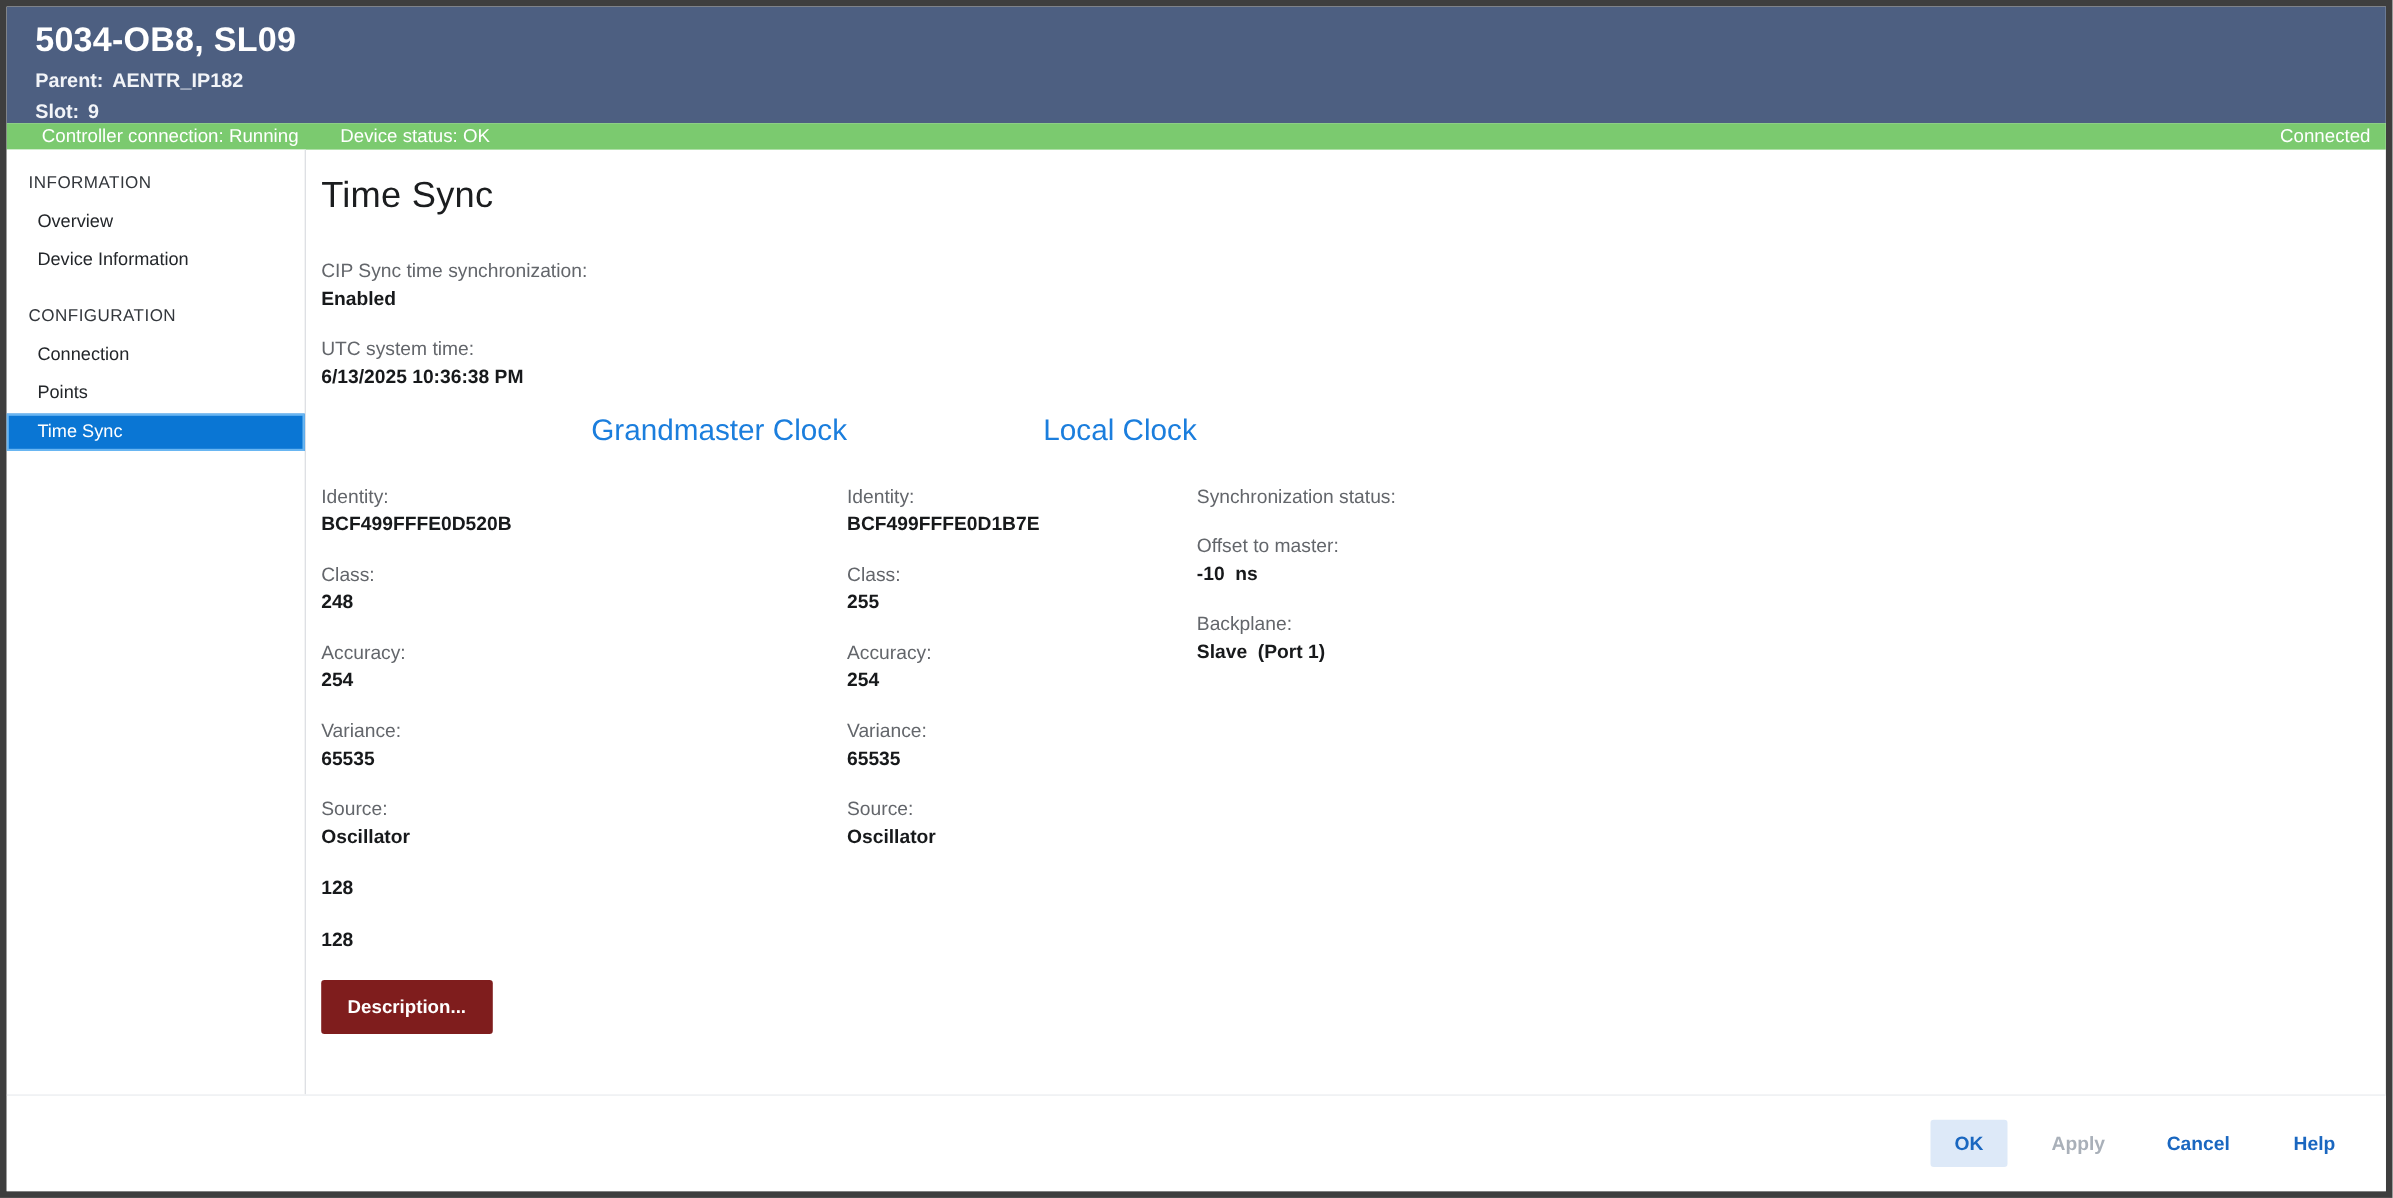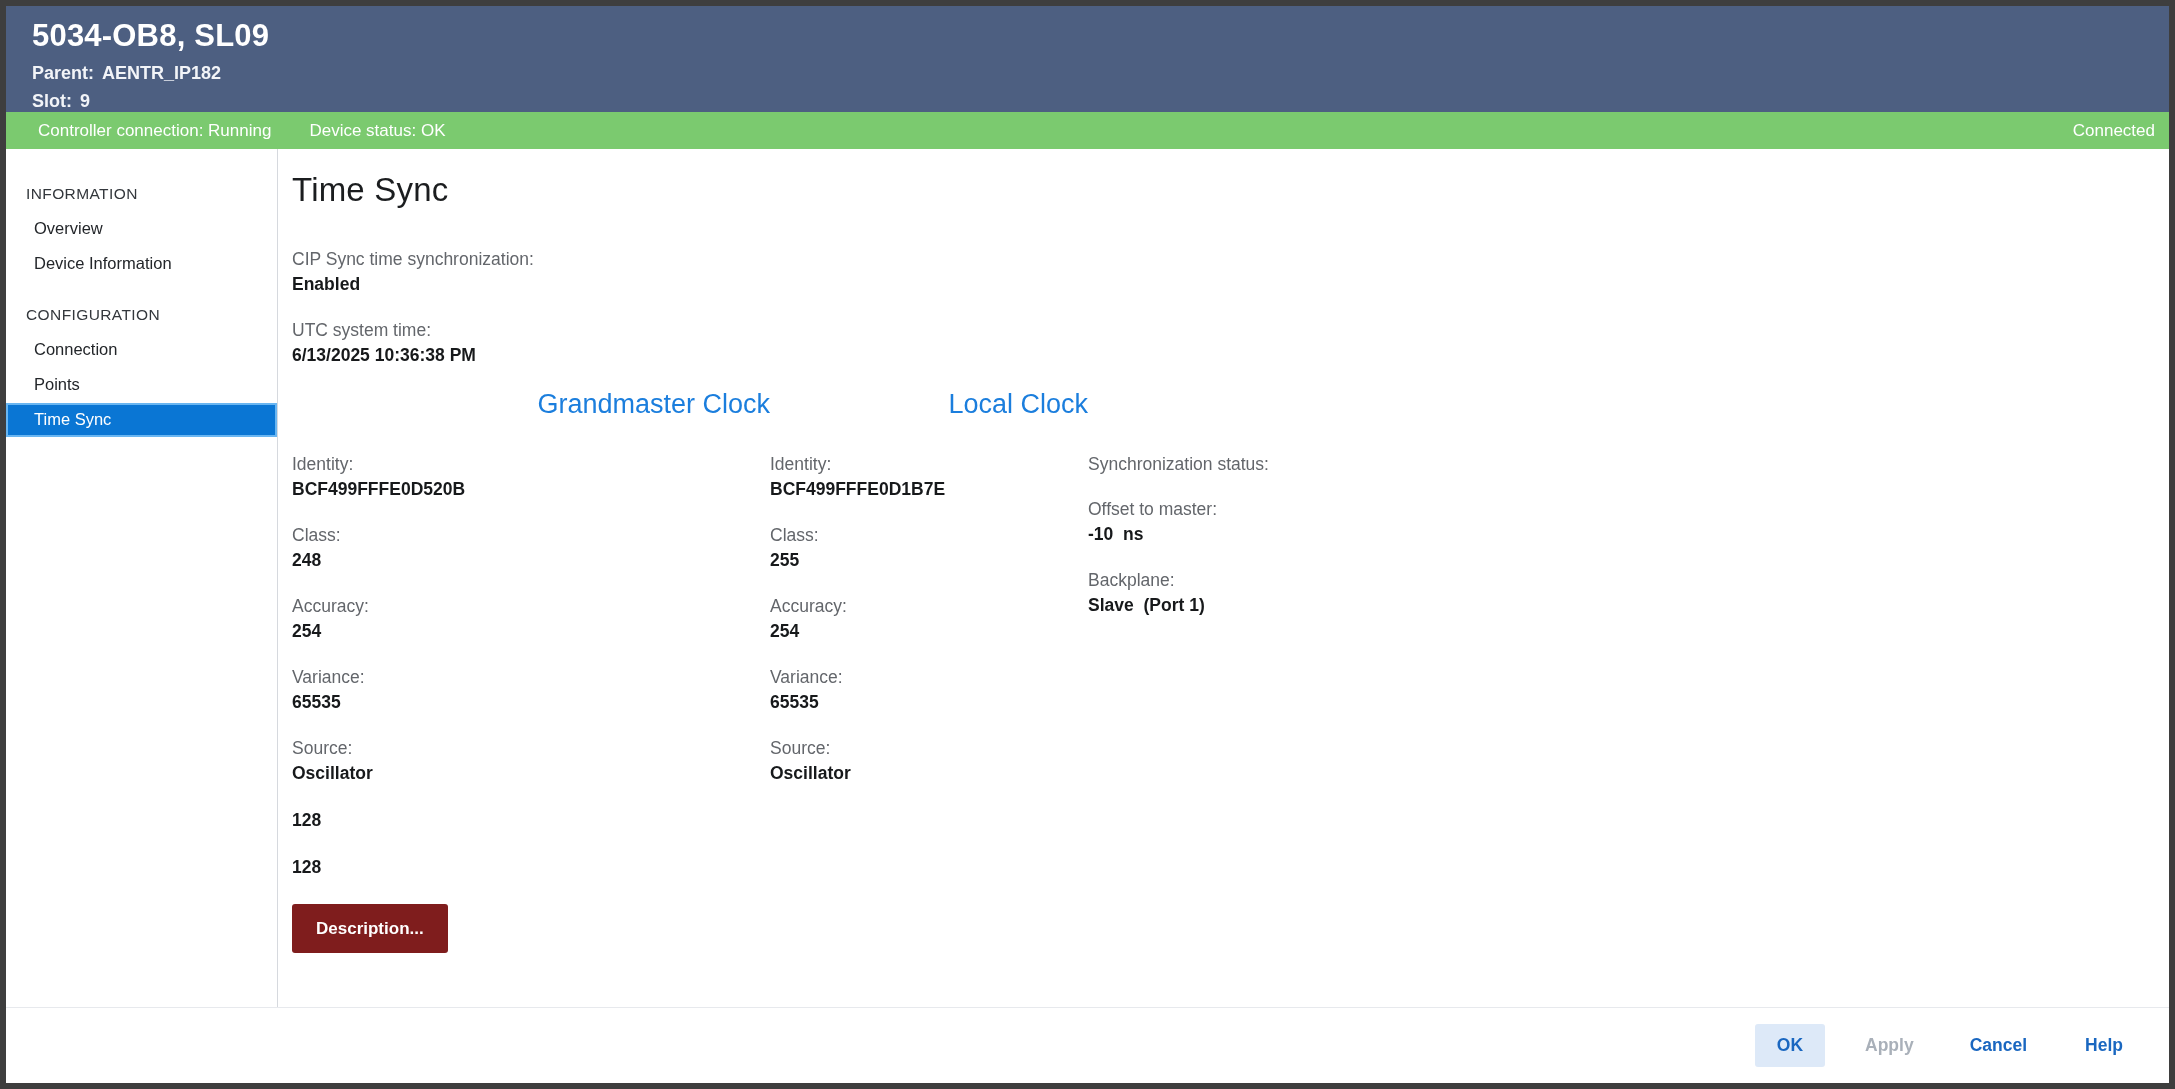--- a/index.html
+++ b/index.html
@@ -22,37 +22,37 @@
     color: #ffffff;
     flex: 0 0 auto;
   }
   .header .title { font-size: 31px; font-weight: 700; letter-spacing: 0.2px; margin-bottom: 9px; }
   .header .subline { font-size: 18px; font-weight: 700; color: #f2f4f8; margin-bottom: 7px; }
   .header .subline .sub-label { margin-right: 8px; }
 
   
   .statusbar {
     background: #7bca6f;
-    height: 37px;
+    height: 24px;
     color: #ffffff;
     font-size: 17px;
     display: flex; align-items: center;
     padding: 0 14px 0 32px;
     flex: 0 0 auto;
   }
   .statusbar .left-group { display: flex; gap: 38px; }
   .statusbar .spacer { flex: 1; }
 
   
   .body-row { flex: 1 1 auto; display: flex; min-height: 0; }
 
   .sidebar {
     width: 272px; flex: 0 0 auto;
     border-right: 1px solid #d6d9de;
-    padding-top: 28px;
+    padding-top: 14px;
     background: #ffffff;
   }
   .side-section-header {
     font-size: 15.5px; color: #33373c; letter-spacing: 0.4px;
     padding: 8px 8px 9px 20px;
   }
   .side-section + .side-section { margin-top: 17px; }
   .side-item {
     font-size: 16.5px; color: #23262a;
     padding: 7px 8px 8px 28px;
@@ -99,21 +99,21 @@
     font-family: "Liberation Sans", sans-serif;
     font-size: 17px; font-weight: 700;
     border: none; border-radius: 3px;
     padding: 0 24px; height: 49px; min-width: 146px;
     cursor: pointer;
   }
 
   
   .footer {
     flex: 0 0 auto;
-    height: 76px;
+    height: 88px;
     border-top: 1px solid #e7e9ed;
     display: flex; align-items: center; justify-content: flex-end;
     gap: 14px;
     padding-right: 32px;
     background: #ffffff;
   }
   .footer button {
     font-family: "Liberation Sans", sans-serif;
     font-size: 17.5px; font-weight: 700;
     background: transparent; border: none; cursor: pointer;

